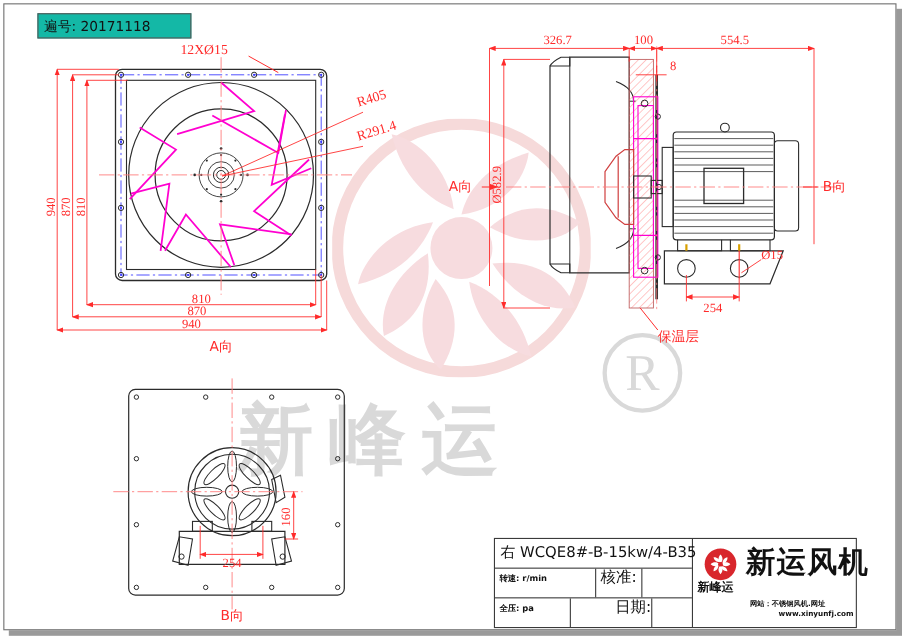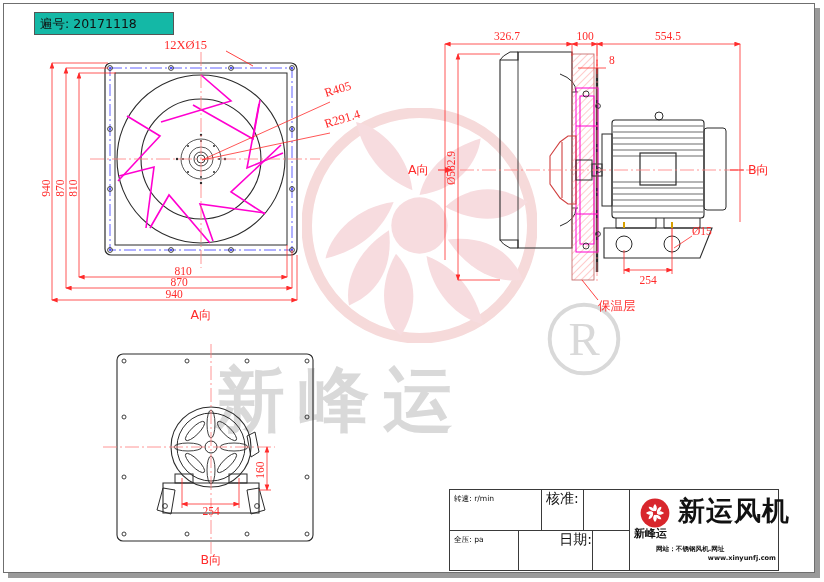--- a/index.html
+++ b/index.html
@@ -38,34 +38,34 @@
   .tb-left{width:180px;display:flex;flex-direction:column;
       border-right:1px solid #3a3a3a;box-sizing:border-box;}
   .tb-title{height:27px;border-bottom:1px solid #3a3a3a;box-sizing:border-box;
       font-size:13.5px;line-height:25px;padding-left:5px;color:#111;
       font-family:"DejaVu Sans","Liberation Sans",sans-serif;white-space:nowrap;}
   .tb-rows{flex:1;display:flex;flex-direction:column;}
   .tb-row{flex:1;display:flex;border-bottom:1px solid #3a3a3a;box-sizing:border-box;}
   .tb-row:last-child{border-bottom:none;gap:36px;}
   .tb-c1{width:92px;border-right:1px solid #3a3a3a;box-sizing:border-box;
       font-size:7.6px;line-height:17px;padding-left:4px;color:#111;
-      font-family:"DejaVu Sans","Liberation Sans",sans-serif;white-space:nowrap;}
+      font-family:"DejaVu Sans","Liberation Sans",sans-serif;white-space:nowrap;font-weight:bold;}
   .tb-c2{width:42px;border-right:1px solid #3a3a3a;box-sizing:border-box;
       font-size:14px;line-height:17px;padding-left:4px;color:#111;
       font-family:"DejaVu Sans","Liberation Sans",sans-serif;white-space:nowrap;}
   .tb-c3{flex:1;}
   .tb-right{flex:1;position:relative;}
   .logo-mark{position:absolute;left:10px;top:8px;width:30px;height:30px;}
   .logo-sub{position:absolute;left:4px;top:36px;font-size:11px;color:#111;
       font-family:"DejaVu Sans","Liberation Sans",sans-serif;font-weight:bold;
       white-space:nowrap;}
   .logo-big{position:absolute;left:48px;top:3px;font-size:27px;color:#111;
       font-family:"DejaVu Sans","Liberation Sans",sans-serif;font-weight:bold;
       letter-spacing:1px;white-space:nowrap;}
-  .logo-web1{position:absolute;left:26px;top:55px;width:120px;
+  .logo-web1{position:absolute;left:26px;top:55px;width:120px;text-align:center;
       font-size:6.6px;color:#111;font-weight:bold;
       font-family:"DejaVu Sans","Liberation Sans",sans-serif;white-space:nowrap;}
   .logo-web2{position:absolute;left:26px;top:64px;width:120px;text-align:right;
       font-size:6.6px;color:#111;font-weight:bold;
       font-family:"DejaVu Sans","Liberation Mono",monospace;white-space:nowrap;}
 
   
   text{font-family:"Liberation Serif","DejaVu Serif",serif;}
   .dim{fill:#ff2b2b;font-size:11.5px;}
   .dimb{fill:#ff2b2b;font-size:12.5px;}
@@ -417,20 +417,21 @@
       <line x1="87" y1="138" x2="87" y2="168"></line>
       <line x1="144" y1="138" x2="144" y2="168"></line>
     </g>
     <text class="dim" x="116" y="175" text-anchor="middle">254</text>
 
     <text class="cnlbl" x="116" y="224" text-anchor="middle">B向</text>
   </svg>
 
   <div class="tblock">
     <div class="tb-left">
+      <div class="tb-title">右  WCQE8#-B-15kw/4-B35</div>
       <div class="tb-rows">
         <div class="tb-row">
           <div class="tb-c1">转速: r/min</div>
           <div class="tb-c2">核准:</div>
           <div class="tb-c3"></div>
         </div>
         <div class="tb-row">
           <div class="tb-c1">全压: pa</div>
           <div class="tb-c2">日期:</div>
           <div class="tb-c3"></div>

